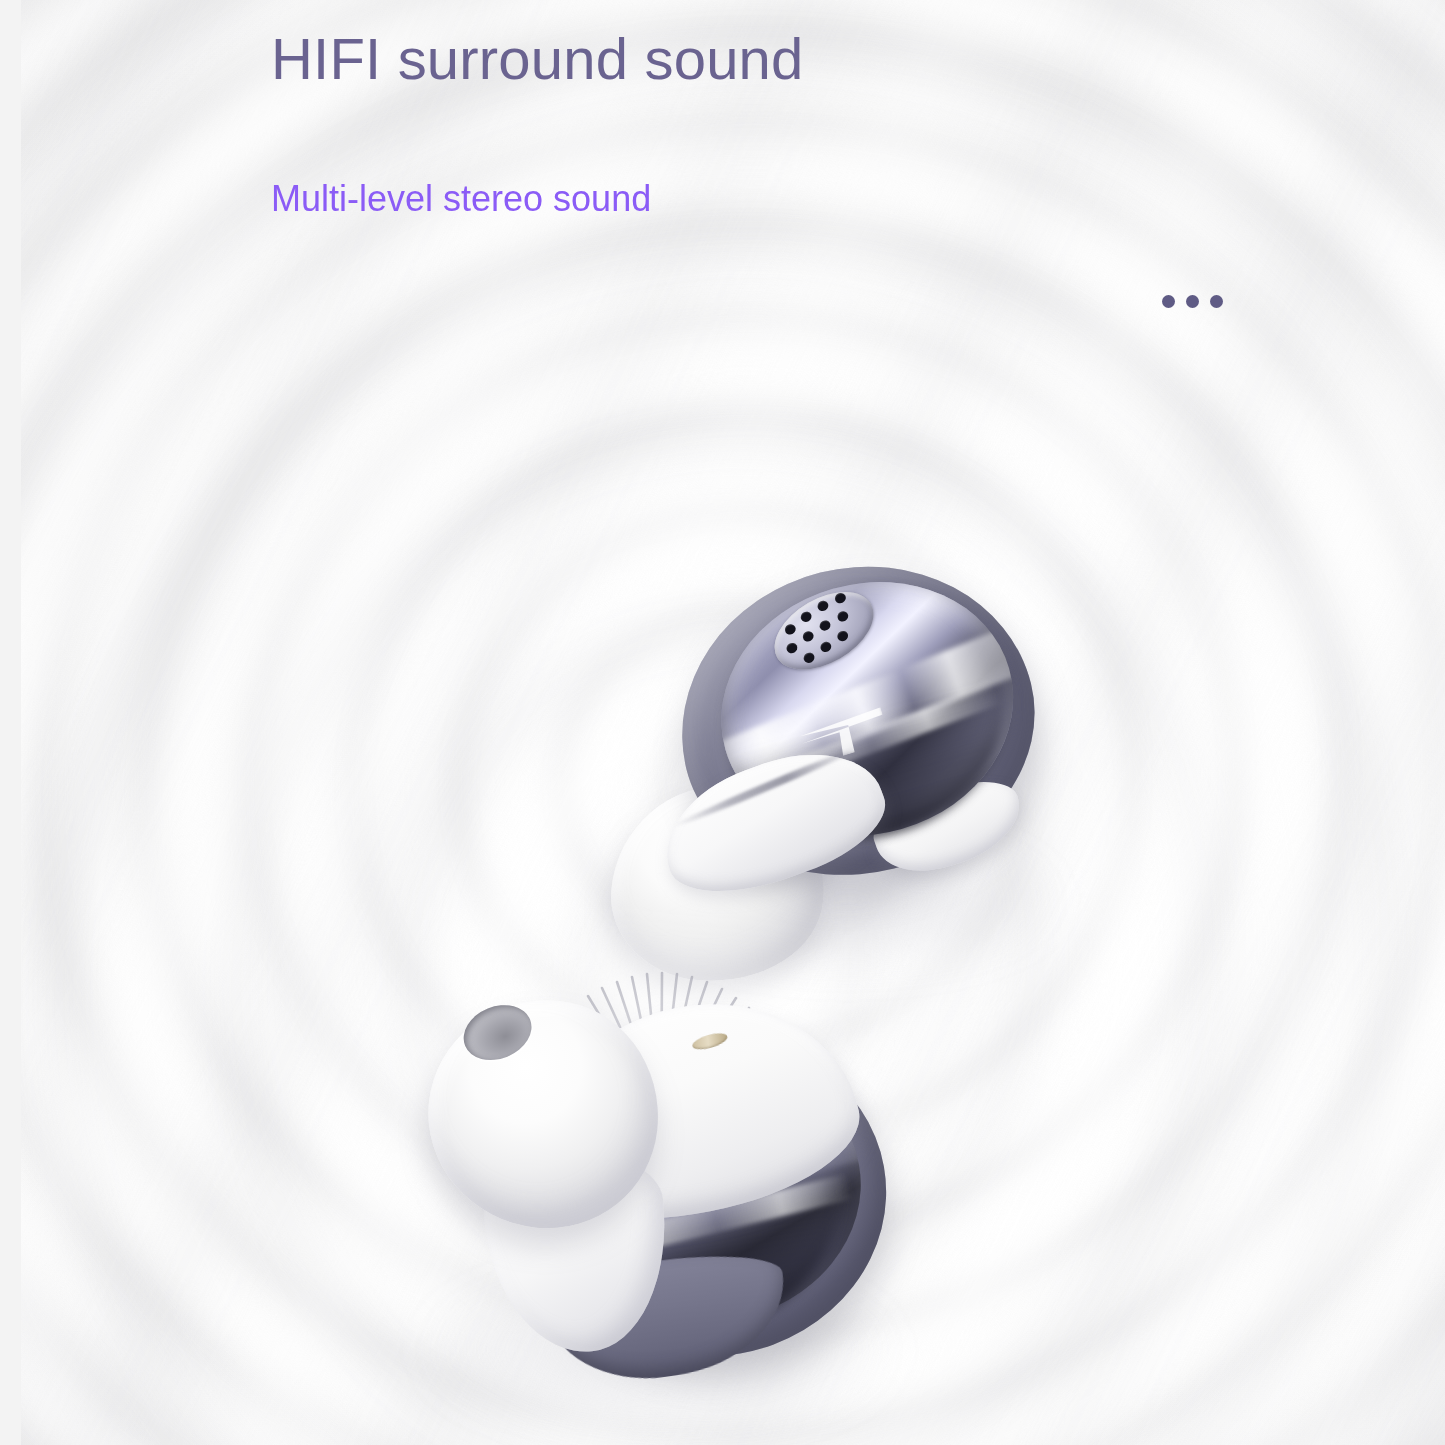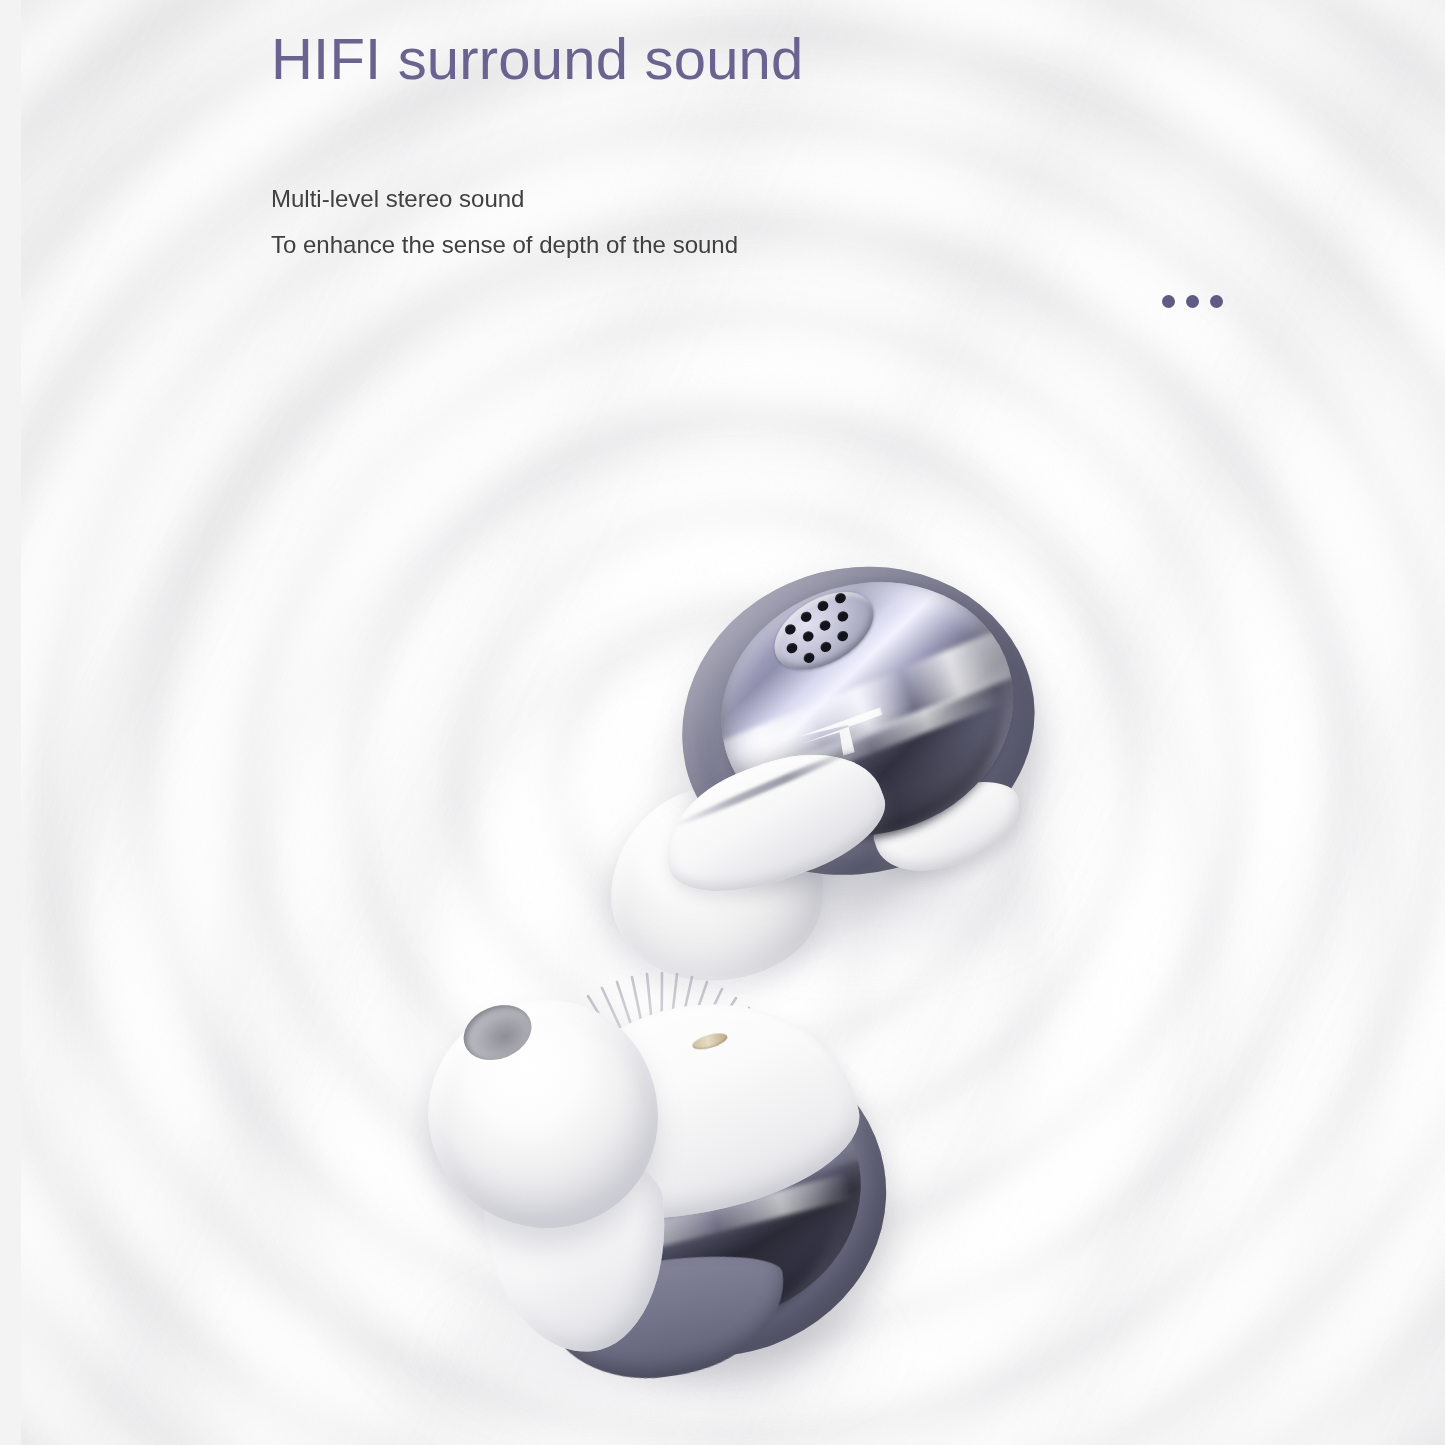--- a/index.html
+++ b/index.html
@@ -83,23 +83,23 @@
     font-size:58px;
     font-weight:400;
     letter-spacing:.2px;
     color:#6a6390;
     white-space:nowrap;
     line-height:1.15;
   }
   .subcopy{
     position:absolute;
     left:250px; top:176px;
-    font-size:24px;
+    font-size:36px;
     font-weight:400;
-    color:#404040;
+    color:#8b5cf6;
     line-height:46px;
     white-space:nowrap;
   }
   .subcopy div{white-space:nowrap;}
 
   .dots{
     position:absolute;
     left:1141px; top:295px;
     display:flex;
     gap:11px;
@@ -492,21 +492,20 @@
   <div class="bg-base"></div>
   <div class="bg-rings"></div>
   <div class="bg-rings2"></div>
   <div class="bg-sheen"></div>
   <div class="bg-vignette"></div>
 
   <div class="headline">HIFI surround sound</div>
 
   <div class="subcopy">
     <div>Multi-level stereo sound</div>
-    <div>To enhance the sense of depth of the sound</div>
   </div>
 
   <div class="dots">
     <i></i>
     <i></i>
     <i></i>
   </div>
 
   <div class="buds">
 

